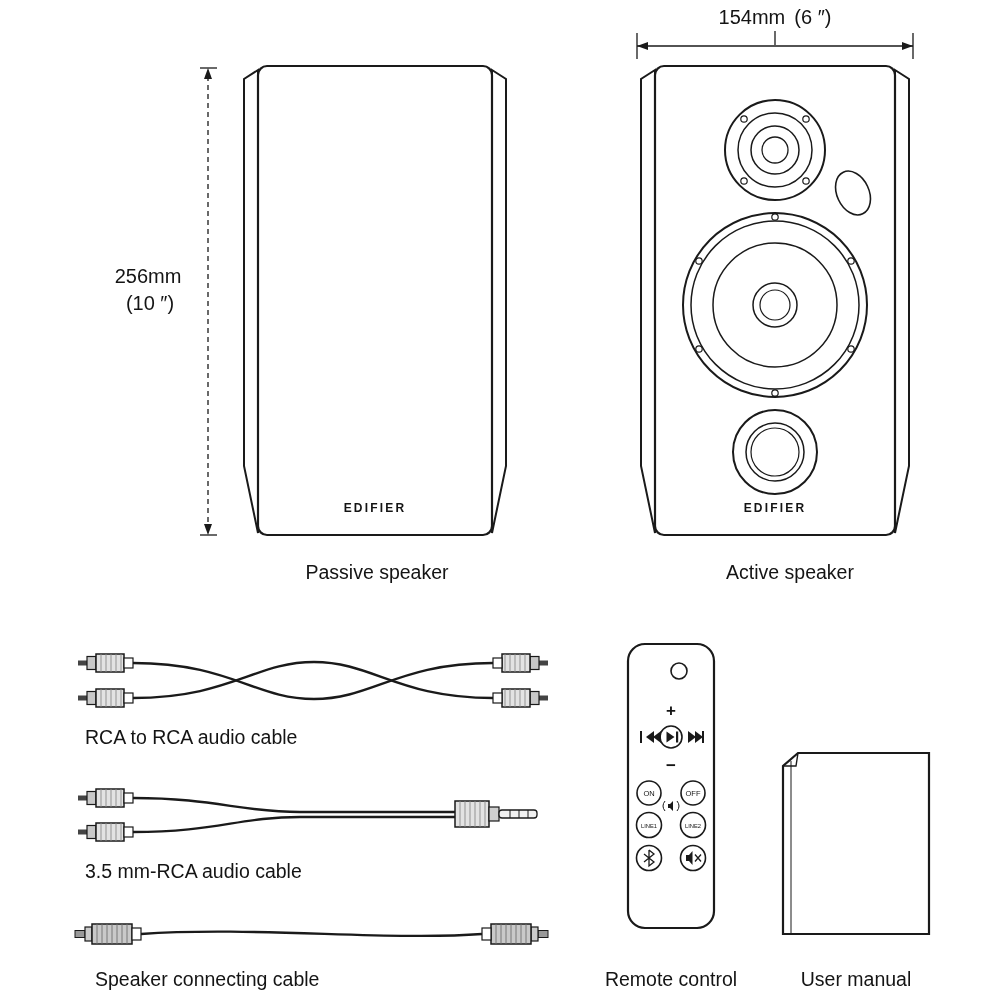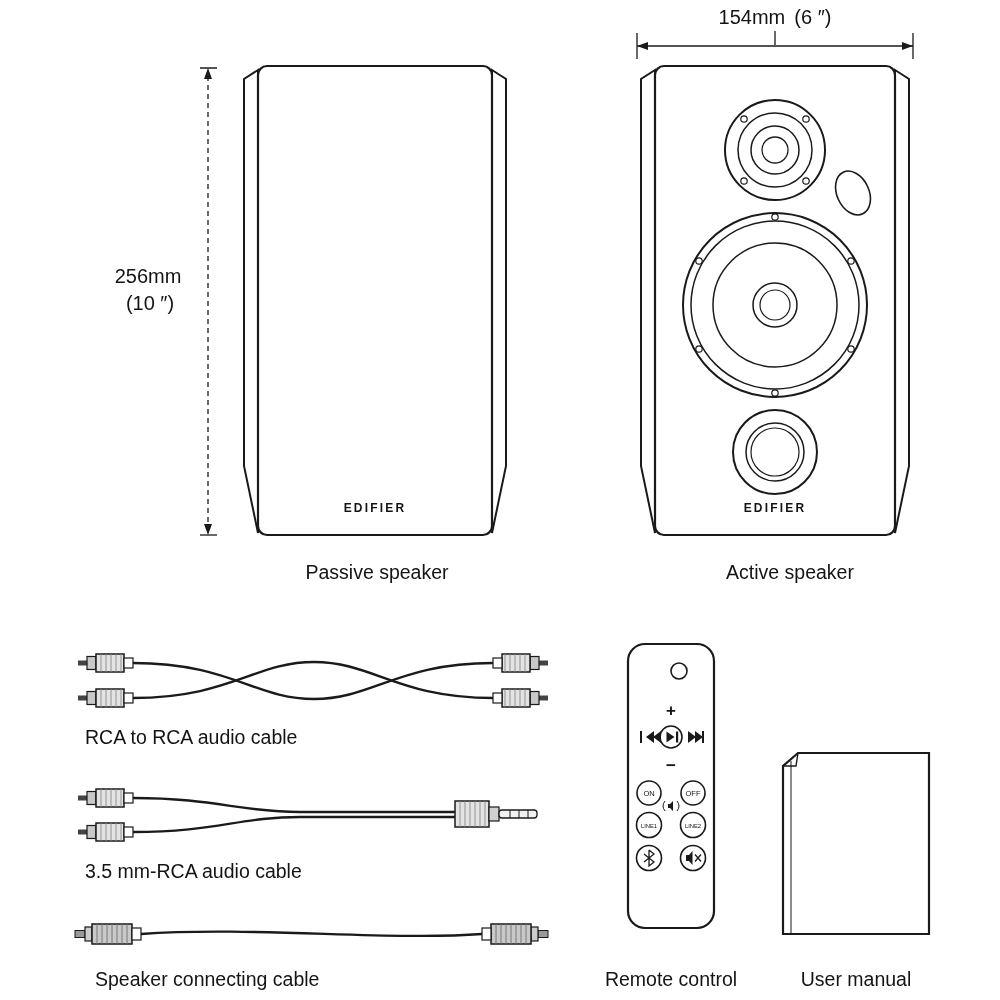--- a/index.html
+++ b/index.html
@@ -1,16 +1,16 @@
 <!DOCTYPE html>
 <html><head>
 <meta charset="utf-8">
 <style>
   html,body{margin:0;padding:0;background:#fff;}
-  .page{position:relative;width:1000px;height:1000px;background:#fff;overflow:hidden;border-radius:26px;}
+  .page{position:relative;width:1000px;height:1000px;background:#fff;overflow:hidden;}
   svg{display:block;}
   text{font-family:"Liberation Sans", sans-serif;fill:#141414;}
   .caption{font-size:19.5px;}
   .dim{font-size:20px;}
   .brand{font-size:12px;font-weight:bold;letter-spacing:2.2px;}
   .vol{font-size:17px;font-weight:bold;}
   .btn-txt{font-size:7.5px;}
   .btn-txt-sm{font-size:5.8px;}
   .ln{stroke:#1a1a1a;fill:none;}
   .fw{fill:#ffffff;stroke:#1a1a1a;}

